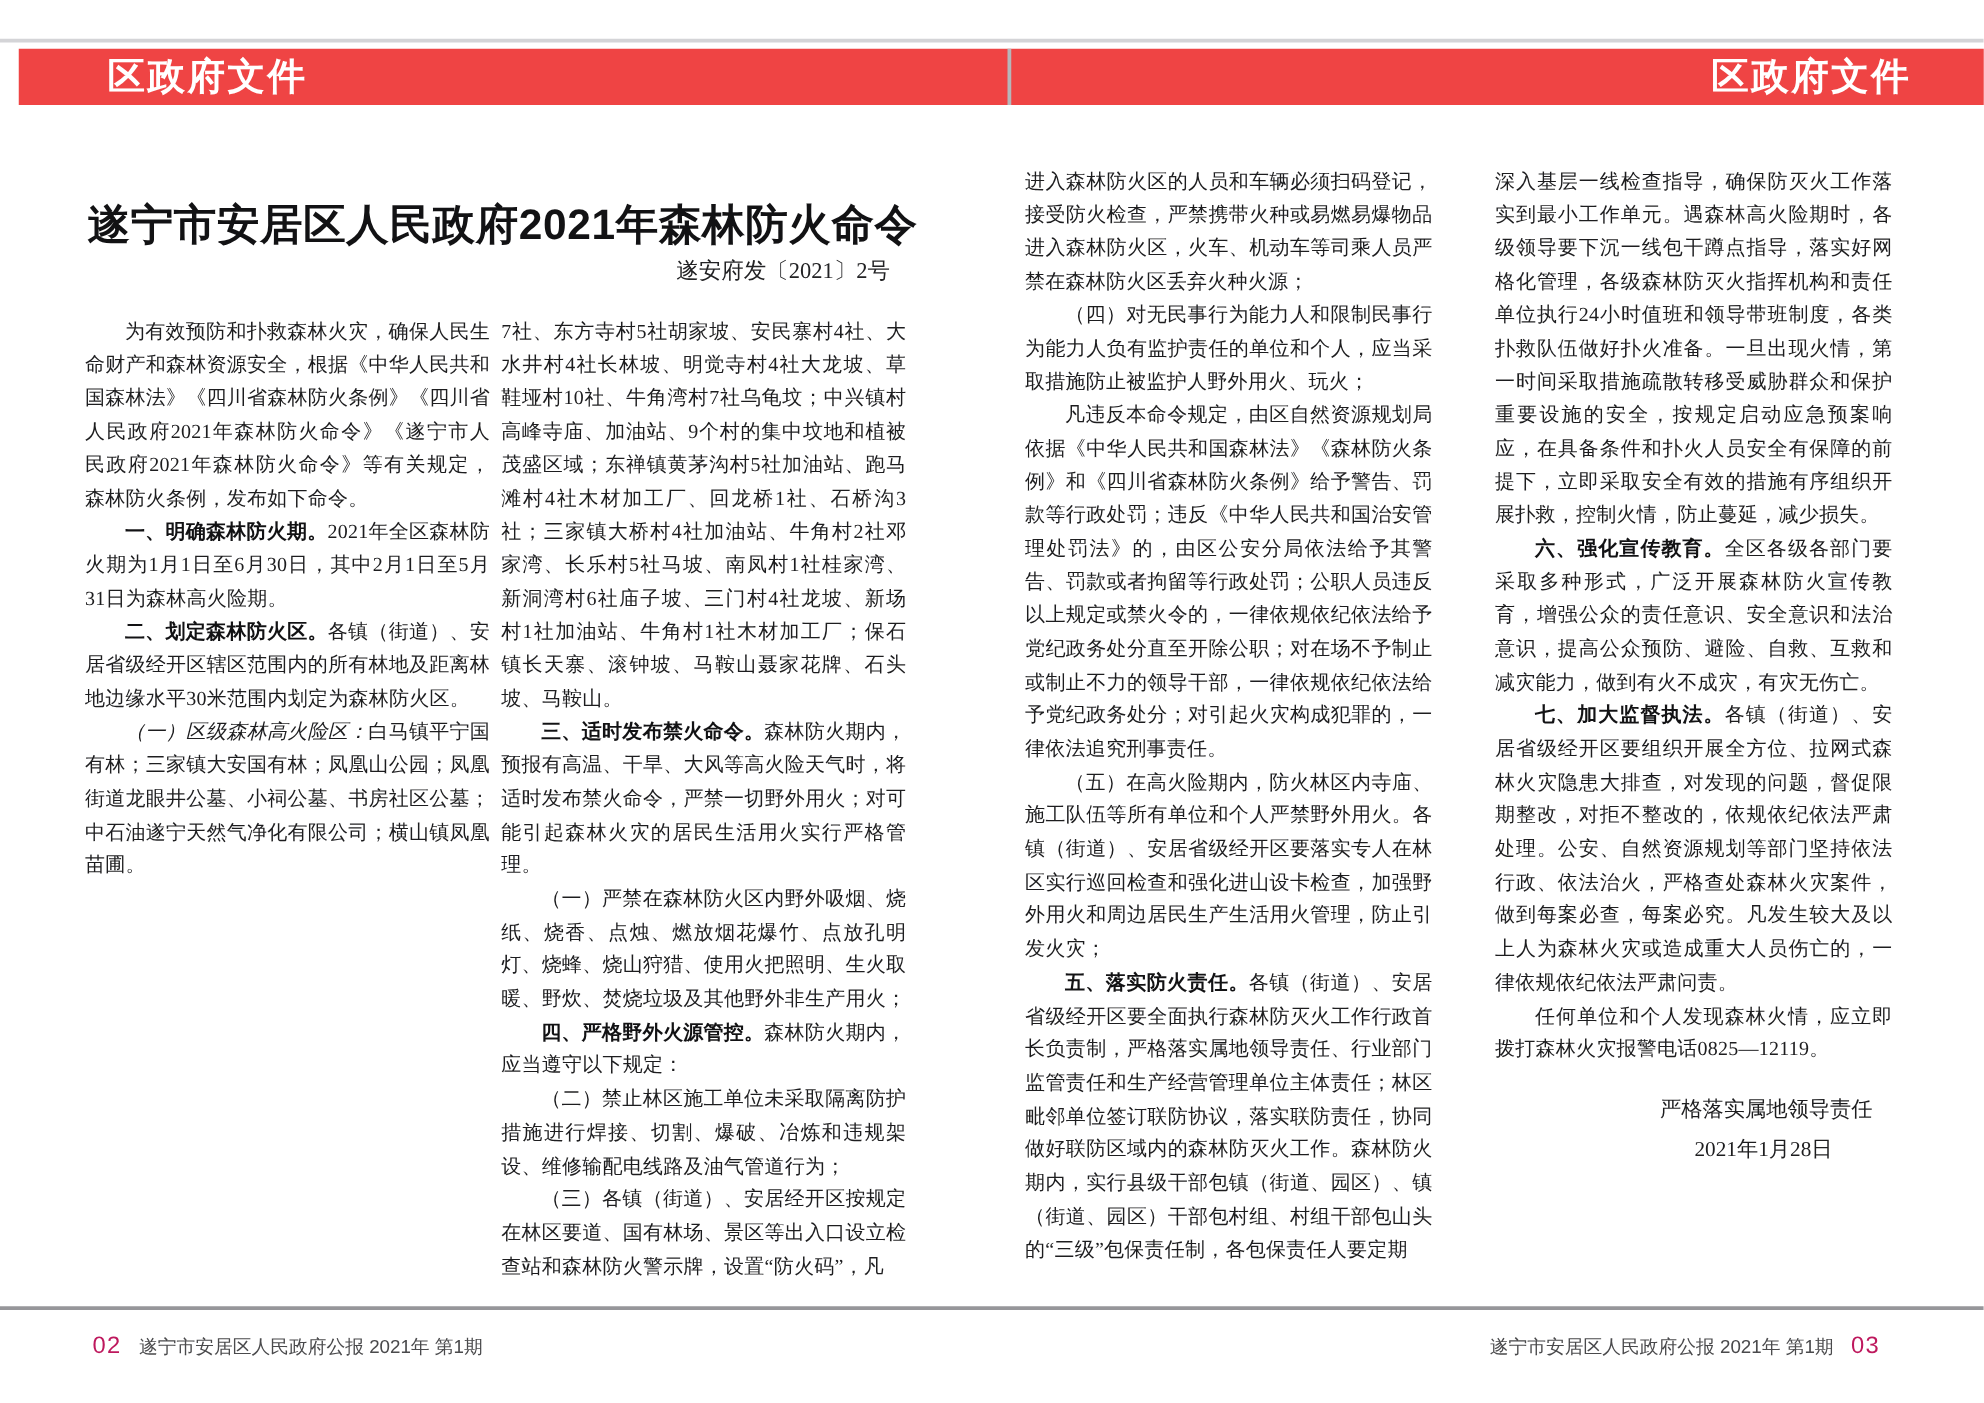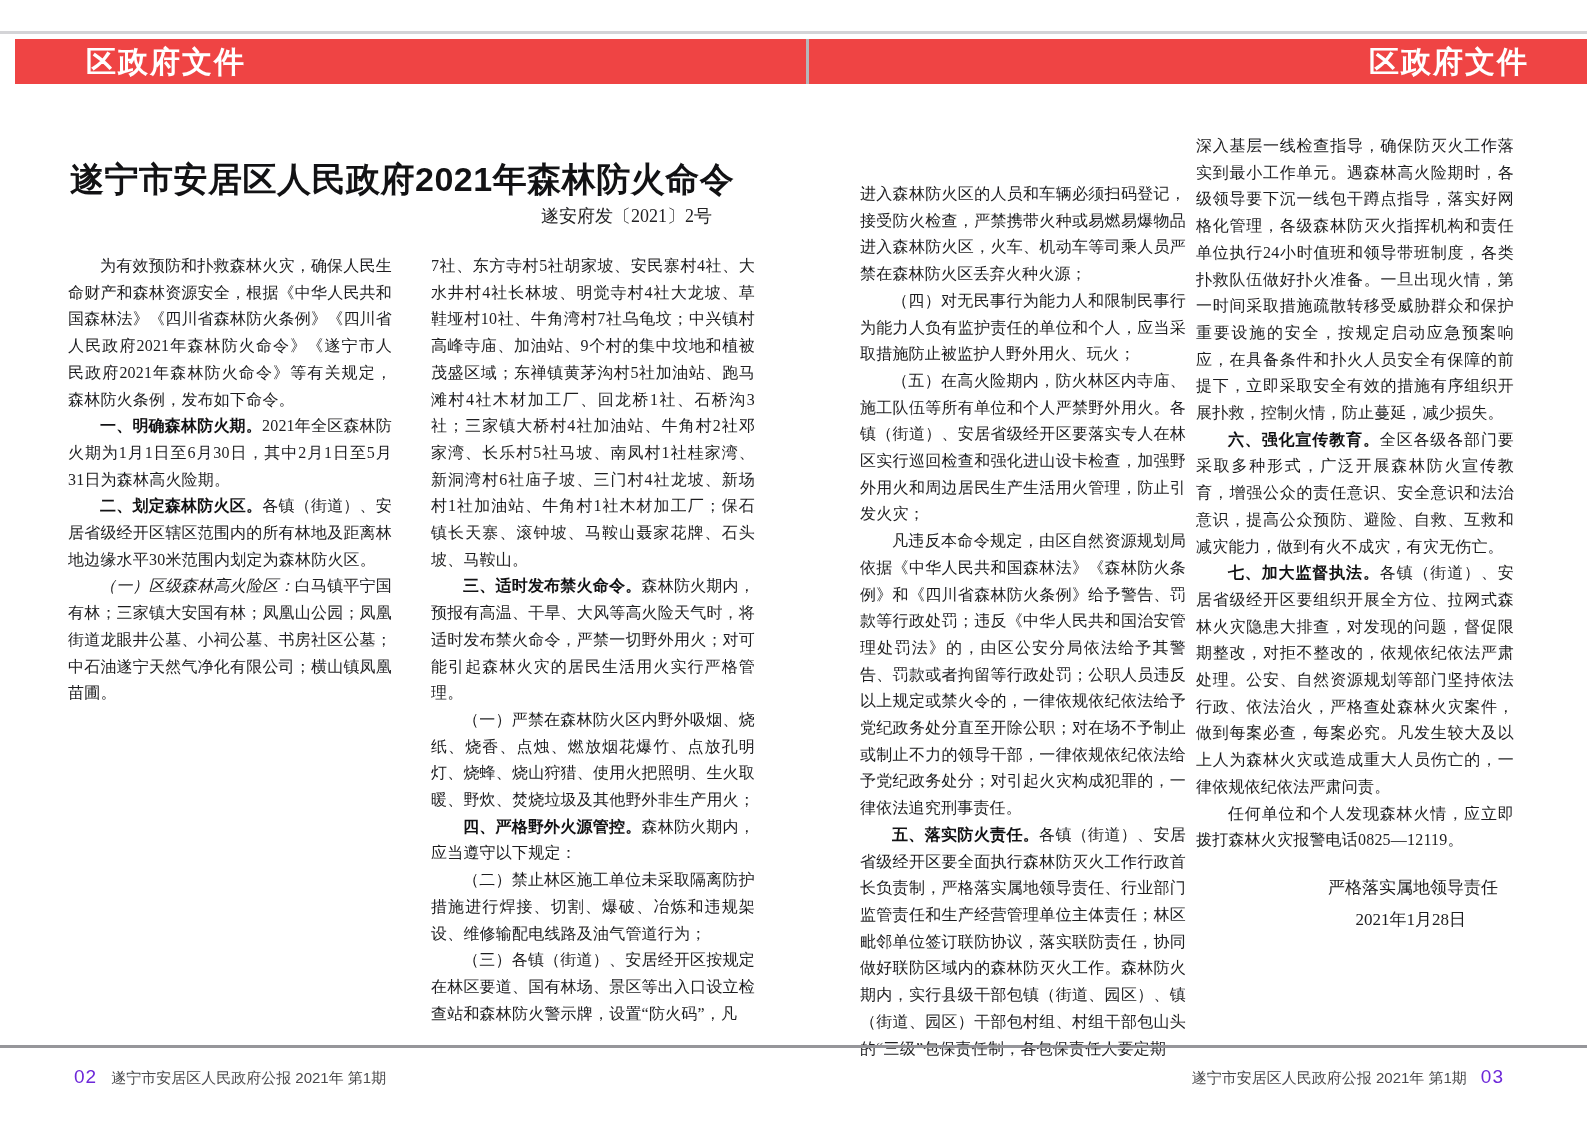--- a/index.html
+++ b/index.html
@@ -45,22 +45,22 @@
     text-align: right; font-size: 18px; color: #222224;
   }
 
   .col {
     position: absolute;
     font-size: 16px; line-height: 26.7px;
     text-align: justify; text-justify: inter-ideograph;
     letter-spacing: 0.2px;
   }
   .col-1 { left: 68px;   top: 253px; width: 324px; height: 762px; }
-  .col-2 { left: 431px;  top: 253px; width: 324px; height: 762px; }
-  .col-3 { left: 860px;  top: 133px; width: 326px; height: 882px; margin-top: 48px; }
+  .col-2 { left: 401px;  top: 253px; width: 324px; height: 762px; }
+  .col-3 { left: 820px;  top: 133px; width: 326px; height: 882px; }
   .col-4 { left: 1196px; top: 133px; width: 318px; height: 742px; }
 
   .para { margin: 0; text-indent: 2em; }
   .para.no-indent { text-indent: 0; }
   .lead-bold {
     font-family: "Liberation Sans", "DejaVu Sans", sans-serif;
     font-weight: bold; color: #121214;
   }
   .lead-kai { font-style: italic; margin-top: 38px; }
 
@@ -74,21 +74,21 @@
   }
   .footer {
     position: absolute; top: 1066px;
     font-family: "Liberation Sans", "DejaVu Sans", sans-serif;
     font-size: 15px; color: #4a4a4c;
     white-space: nowrap;
   }
   .footer.left  { left: 74px; }
   .footer.right { right: 83px; }
   .page-no {
-    font-size: 19px; color: #6d28d9; letter-spacing: 1px;
+    font-size: 19px; color: #be185d; letter-spacing: 1px;
   }
   .footer.left .page-no  { margin-right: 14px; }
   .footer.right .page-no { margin-left: 14px; }
 </style>
 </head>
 <body>
 
 <div class="top-rule"></div>
 
 <div class="banner">
@@ -110,22 +110,22 @@
     <p class="para no-indent">7社、东方寺村5社胡家坡、安民寨村4社、大水井村4社长林坡、明觉寺村4社大龙坡、草鞋垭村10社、牛角湾村7社乌龟坟；中兴镇村高峰寺庙、加油站、9个村的集中坟地和植被茂盛区域；东禅镇黄茅沟村5社加油站、跑马滩村4社木材加工厂、回龙桥1社、石桥沟3社；三家镇大桥村4社加油站、牛角村2社邓家湾、长乐村5社马坡、南凤村1社桂家湾、新洞湾村6社庙子坡、三门村4社龙坡、新场村1社加油站、牛角村1社木材加工厂；保石镇长天寨、滚钟坡、马鞍山聂家花牌、石头坡、马鞍山。</p>
     <p class="para"><span class="lead-bold">三、适时发布禁火命令。</span>森林防火期内，预报有高温、干旱、大风等高火险天气时，将适时发布禁火命令，严禁一切野外用火；对可能引起森林火灾的居民生活用火实行严格管理。</p>
     <p class="para">（一）严禁在森林防火区内野外吸烟、烧纸、烧香、点烛、燃放烟花爆竹、点放孔明灯、烧蜂、烧山狩猎、使用火把照明、生火取暖、野炊、焚烧垃圾及其他野外非生产用火；</p>
     <p class="para"><span class="lead-bold">四、严格野外火源管控。</span>森林防火期内，应当遵守以下规定：</p>
     <p class="para">（二）禁止林区施工单位未采取隔离防护措施进行焊接、切割、爆破、冶炼和违规架设、维修输配电线路及油气管道行为；</p>
     <p class="para">（三）各镇（街道）、安居经开区按规定在林区要道、国有林场、景区等出入口设立检查站和森林防火警示牌，设置“防火码”，凡</p>
   </div>
 <div class="col col-3">
     <p class="para no-indent">进入森林防火区的人员和车辆必须扫码登记，接受防火检查，严禁携带火种或易燃易爆物品进入森林防火区，火车、机动车等司乘人员严禁在森林防火区丢弃火种火源；</p>
     <p class="para">（四）对无民事行为能力人和限制民事行为能力人负有监护责任的单位和个人，应当采取措施防止被监护人野外用火、玩火；</p>
+    <p class="para">凡违反本命令规定，由区自然资源规划局依据《中华人民共和国森林法》《森林防火条例》和《四川省森林防火条例》给予警告、罚款等行政处罚；违反《中华人民共和国治安管理处罚法》的，由区公安分局依法给予其警告、罚款或者拘留等行政处罚；公职人员违反以上规定或禁火令的，一律依规依纪依法给予党纪政务处分直至开除公职；对在场不予制止或制止不力的领导干部，一律依规依纪依法给予党纪政务处分；对引起火灾构成犯罪的，一律依法追究刑事责任。</p>
     <p class="para">（五）在高火险期内，防火林区内寺庙、施工队伍等所有单位和个人严禁野外用火。各镇（街道）、安居省级经开区要落实专人在林区实行巡回检查和强化进山设卡检查，加强野外用火和周边居民生产生活用火管理，防止引发火灾；</p>
-    <p class="para">凡违反本命令规定，由区自然资源规划局依据《中华人民共和国森林法》《森林防火条例》和《四川省森林防火条例》给予警告、罚款等行政处罚；违反《中华人民共和国治安管理处罚法》的，由区公安分局依法给予其警告、罚款或者拘留等行政处罚；公职人员违反以上规定或禁火令的，一律依规依纪依法给予党纪政务处分直至开除公职；对在场不予制止或制止不力的领导干部，一律依规依纪依法给予党纪政务处分；对引起火灾构成犯罪的，一律依法追究刑事责任。</p>
     <p class="para"><span class="lead-bold">五、落实防火责任。</span>各镇（街道）、安居省级经开区要全面执行森林防灭火工作行政首长负责制，严格落实属地领导责任、行业部门监管责任和生产经营管理单位主体责任；林区毗邻单位签订联防协议，落实联防责任，协同做好联防区域内的森林防灭火工作。森林防火期内，实行县级干部包镇（街道、园区）、镇（街道、园区）干部包村组、村组干部包山头的“三级”包保责任制，各包保责任人要定期</p>
   </div>
 <div class="col col-4">
     <p class="para no-indent">深入基层一线检查指导，确保防灭火工作落实到最小工作单元。遇森林高火险期时，各级领导要下沉一线包干蹲点指导，落实好网格化管理，各级森林防灭火指挥机构和责任单位执行24小时值班和领导带班制度，各类扑救队伍做好扑火准备。一旦出现火情，第一时间采取措施疏散转移受威胁群众和保护重要设施的安全，按规定启动应急预案响应，在具备条件和扑火人员安全有保障的前提下，立即采取安全有效的措施有序组织开展扑救，控制火情，防止蔓延，减少损失。</p>
     <p class="para"><span class="lead-bold">六、强化宣传教育。</span>全区各级各部门要采取多种形式，广泛开展森林防火宣传教育，增强公众的责任意识、安全意识和法治意识，提高公众预防、避险、自救、互救和减灾能力，做到有火不成灾，有灾无伤亡。</p>
     <p class="para"><span class="lead-bold">七、加大监督执法。</span>各镇（街道）、安居省级经开区要组织开展全方位、拉网式森林火灾隐患大排查，对发现的问题，督促限期整改，对拒不整改的，依规依纪依法严肃处理。公安、自然资源规划等部门坚持依法行政、依法治火，严格查处森林火灾案件，做到每案必查，每案必究。凡发生较大及以上人为森林火灾或造成重大人员伤亡的，一律依规依纪依法严肃问责。</p>
     <p class="para">任何单位和个人发现森林火情，应立即拨打森林火灾报警电话0825—12119。</p>
   </div>
 
 <div class="sig-block">

